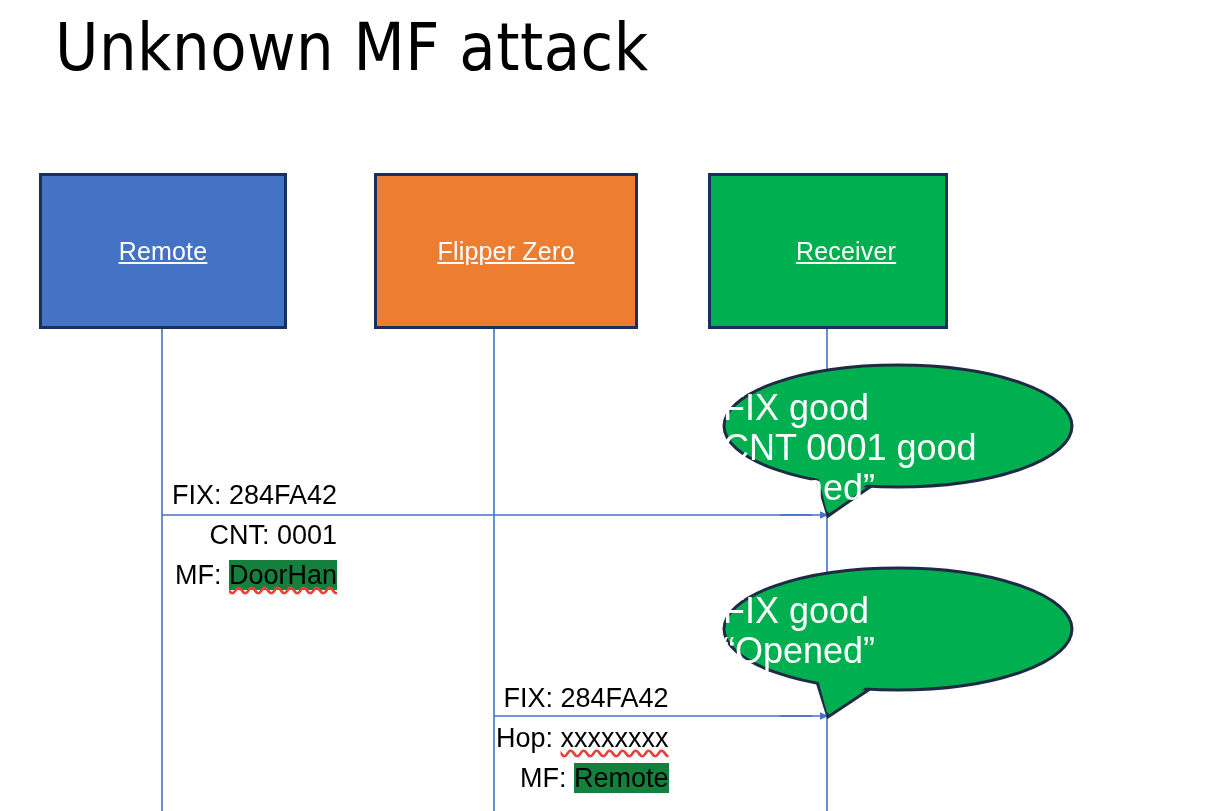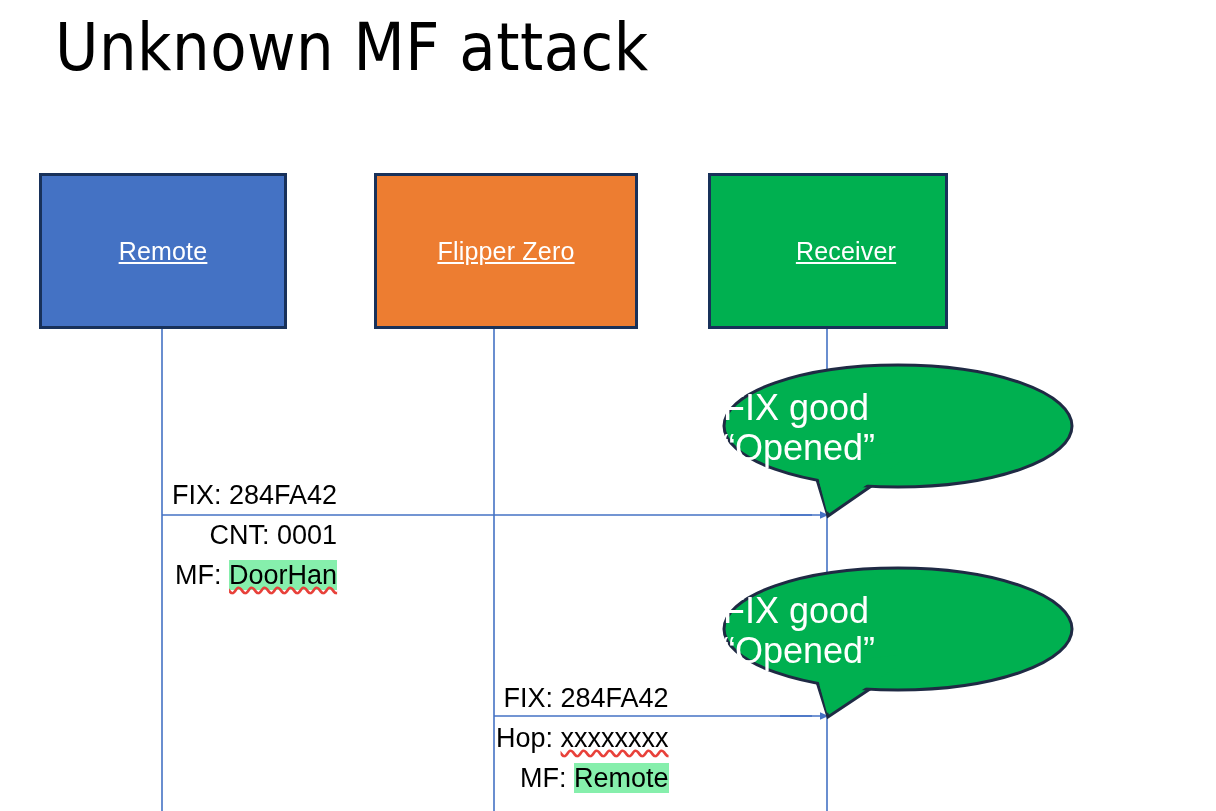--- a/index.html
+++ b/index.html
@@ -65,21 +65,21 @@
     font-size: 27px;
     line-height: 40px;
     color: #000000;
     white-space: nowrap;
     text-align: right;
   }
   #msg-1 { left: 172px; top: 475px; }
   #msg-2 { left: 496px; top: 678px; }
 
   .hl {
-    background: #86efac;
+    background: #15803d;
   }
   .sq {
     
     text-decoration: underline wavy #e8413a;
     text-decoration-skip-ink: none;
   }
 
   
   .bubble-text {
     position: absolute;
@@ -163,20 +163,21 @@
     <div>
       <span>Hop: </span><span class="sq">xxxxxxxx</span>
     </div>
     <div>
       <span>MF: </span><span class="hl">Remote</span>
     </div>
   </div>
 
   <div class="bubble-text" id="bubble-1-text">
     <div>FIX good</div>
+    <div>CNT 0001 good</div>
     <div>“Opened”</div>
   </div>
 
   <div class="bubble-text" id="bubble-2-text">
     <div>FIX good</div>
     <div>“Opened”</div>
   </div>
 
 </div>
 

